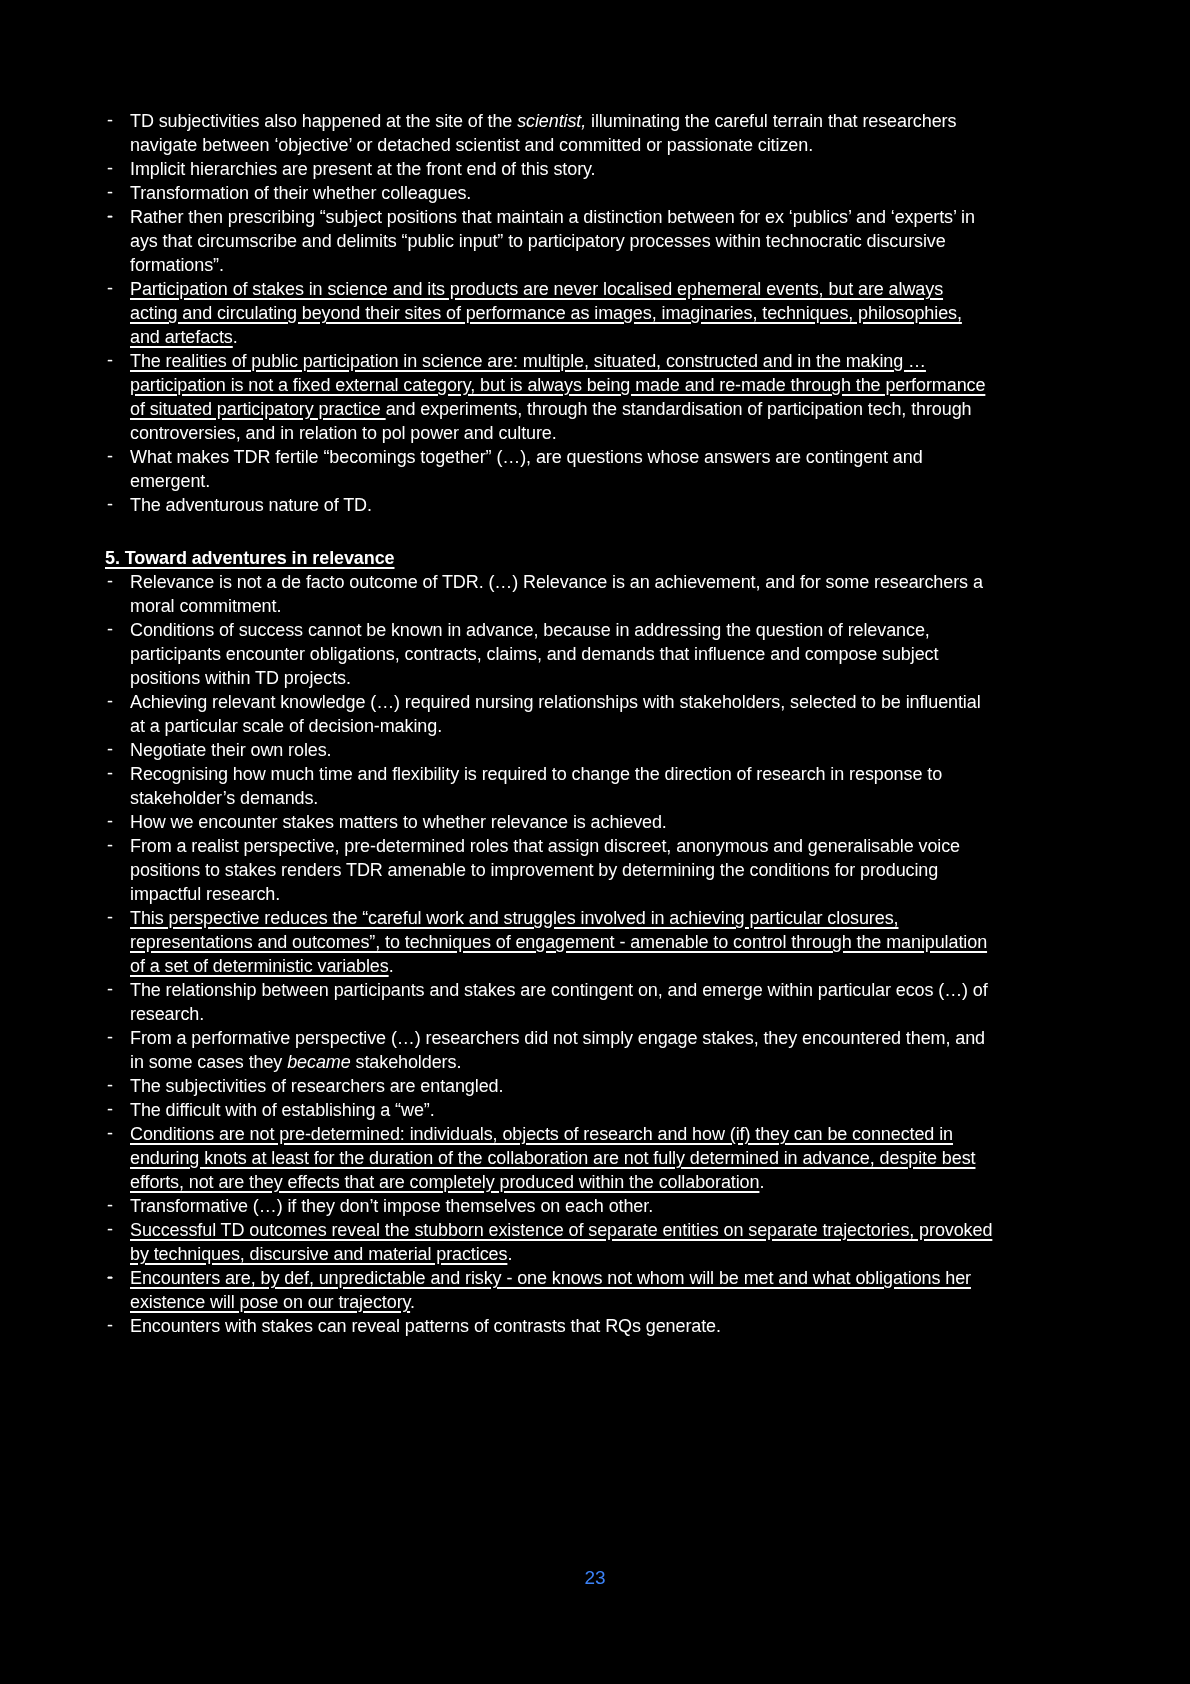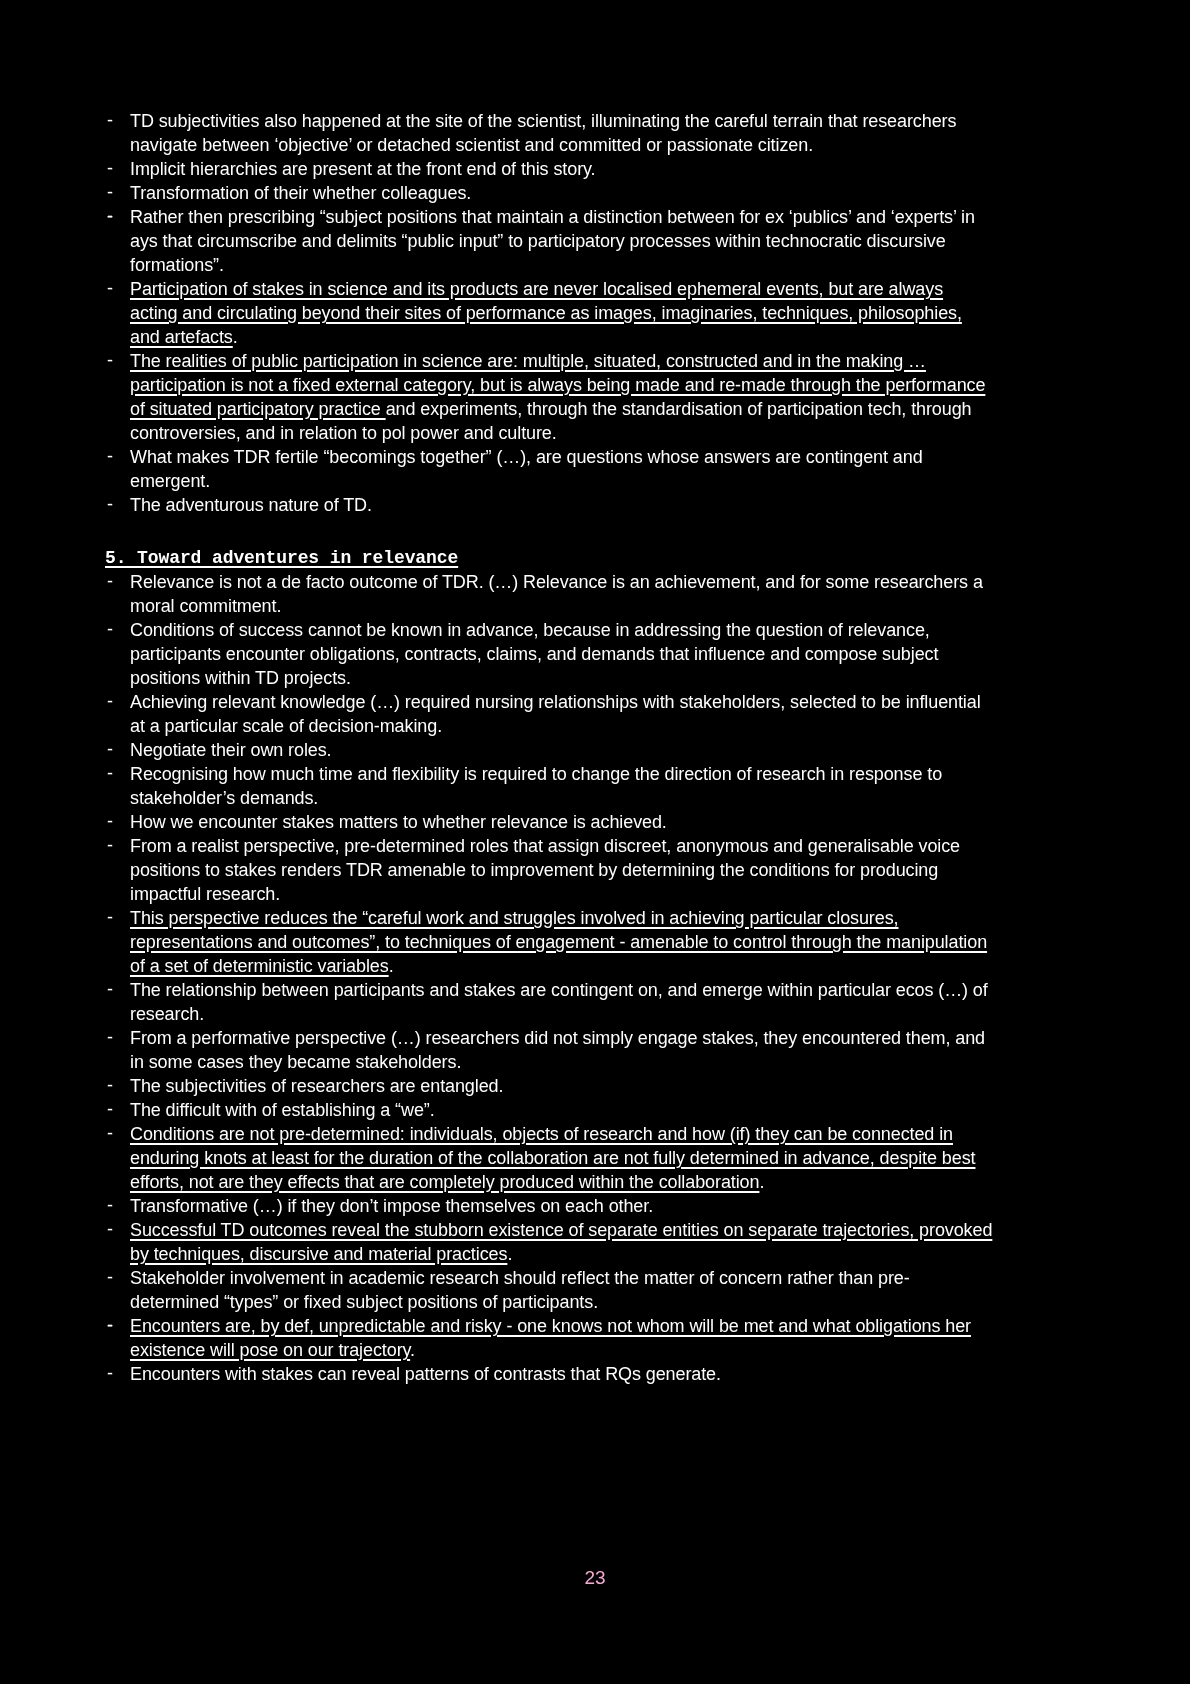--- a/index.html
+++ b/index.html
@@ -23,33 +23,32 @@
   }
   .bullet {
     position: relative;
     padding-left: 25px;
   }
   .dash {
     position: absolute;
     left: 2px;
     top: -1px;
   }
-  .it { }
+  .it { font-style: italic; }
   .ul {
     text-decoration: underline;
     text-decoration-thickness: 1.5px;
     text-underline-offset: 2.5px;
   }
   .heading {
     font-weight: bold;
     text-decoration: underline;
     text-decoration-thickness: 1.8px;
     text-underline-offset: 3px;
     margin-top: 29px;
-    font-family: Liberation Mono, monospace;
   }
   .page-number {
     position: absolute;
     top: 1566px;
     left: 0;
     width: 1190px;
     text-align: center;
     font-size: 19px;
   }
 </style>
@@ -79,20 +78,20 @@
         <div class="bullet"><span class="dash">-</span><span>How we encounter stakes matters to whether relevance is achieved.</span></div>
         <div class="bullet"><span class="dash">-</span><span>From a realist perspective, pre-determined roles that assign discreet, anonymous and generalisable voice positions to stakes renders TDR amenable to improvement by determining the conditions for producing impactful research.</span></div>
         <div class="bullet"><span class="dash">-</span><span class="ul">This perspective reduces the “careful work and struggles involved in achieving particular closures, representations and outcomes”, to techniques of engagement - amenable to control through the manipulation of a set of deterministic variables</span><span>.</span></div>
         <div class="bullet"><span class="dash">-</span><span>The relationship between participants and stakes are contingent on, and emerge within particular ecos (…) of research.</span></div>
         <div class="bullet"><span class="dash">-</span><span>From a performative perspective (…) researchers did not simply engage stakes, they encountered them, and in some cases they </span><span class="it">became</span><span> stakeholders.</span></div>
         <div class="bullet"><span class="dash">-</span><span>The subjectivities of researchers are entangled.</span></div>
         <div class="bullet"><span class="dash">-</span><span>The difficult with of establishing a “we”.</span></div>
         <div class="bullet"><span class="dash">-</span><span class="ul">Conditions are not pre-determined: individuals, objects of research and how (if) they can be connected in enduring knots at least for the duration of the collaboration are not fully determined in advance, despite best efforts, not are they effects that are completely produced within the collaboration</span><span>.</span></div>
         <div class="bullet"><span class="dash">-</span><span>Transformative (…) if they don’t impose themselves on each other.</span></div>
         <div class="bullet"><span class="dash">-</span><span class="ul">Successful TD outcomes reveal the stubborn existence of separate entities on separate trajectories, provoked by techniques, discursive and material practices</span><span>.</span></div>
-        <div class="bullet"><span class="dash">-</span><span>Stakeholder involvement in academic research should reflect the matter of concern rather than pre-determined “types” or fixed subject positions of participants.</span></div>
+        <div class="bullet"><span class="dash">-</span></div>
         <div class="bullet"><span class="dash">-</span></div>
         <div class="bullet"><span class="dash">-</span><span class="ul">Encounters are, by def, unpredictable and risky - one knows not whom will be met and what obligations her existence will pose on our trajectory</span><span>.</span></div>
         <div class="bullet"><span class="dash">-</span><span>Encounters with stakes can reveal patterns of contrasts that RQs generate.</span></div>
       </div>
   </div>
-  <div class="page-number" style="color: #f9a8d4;">23</div>
+  <div class="page-number" style="color: #3b82f6;">23</div>
 </div>
 
 </body></html>

